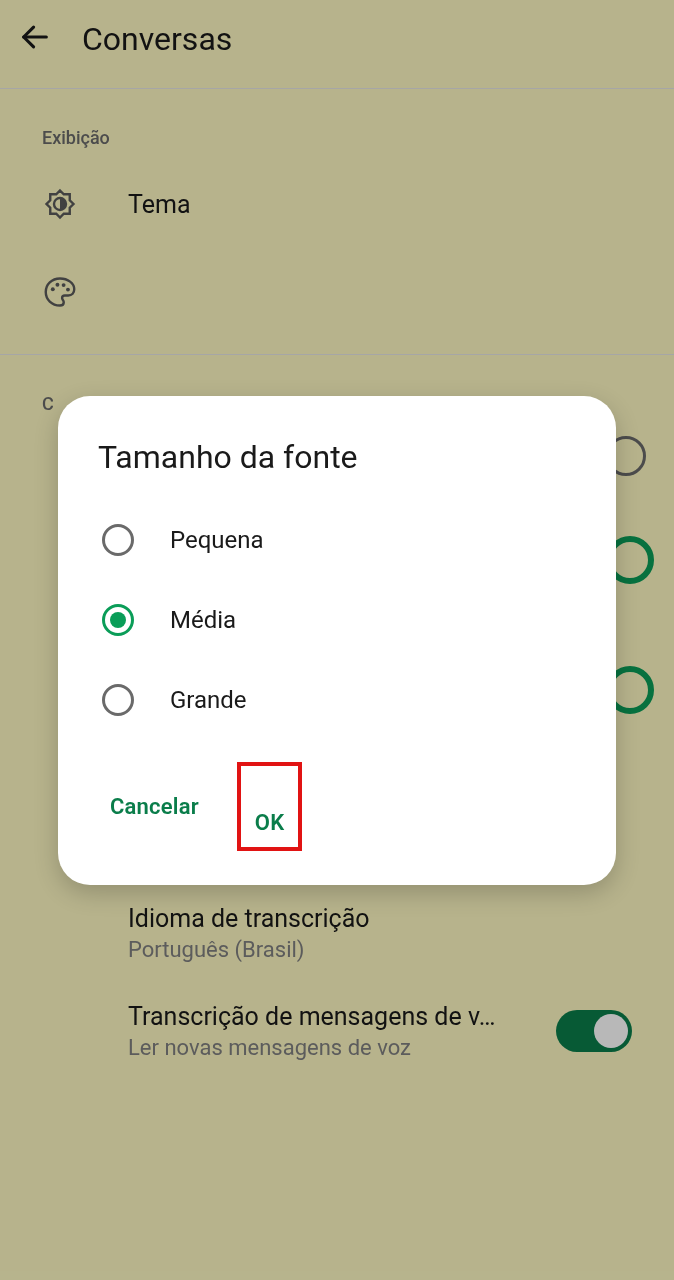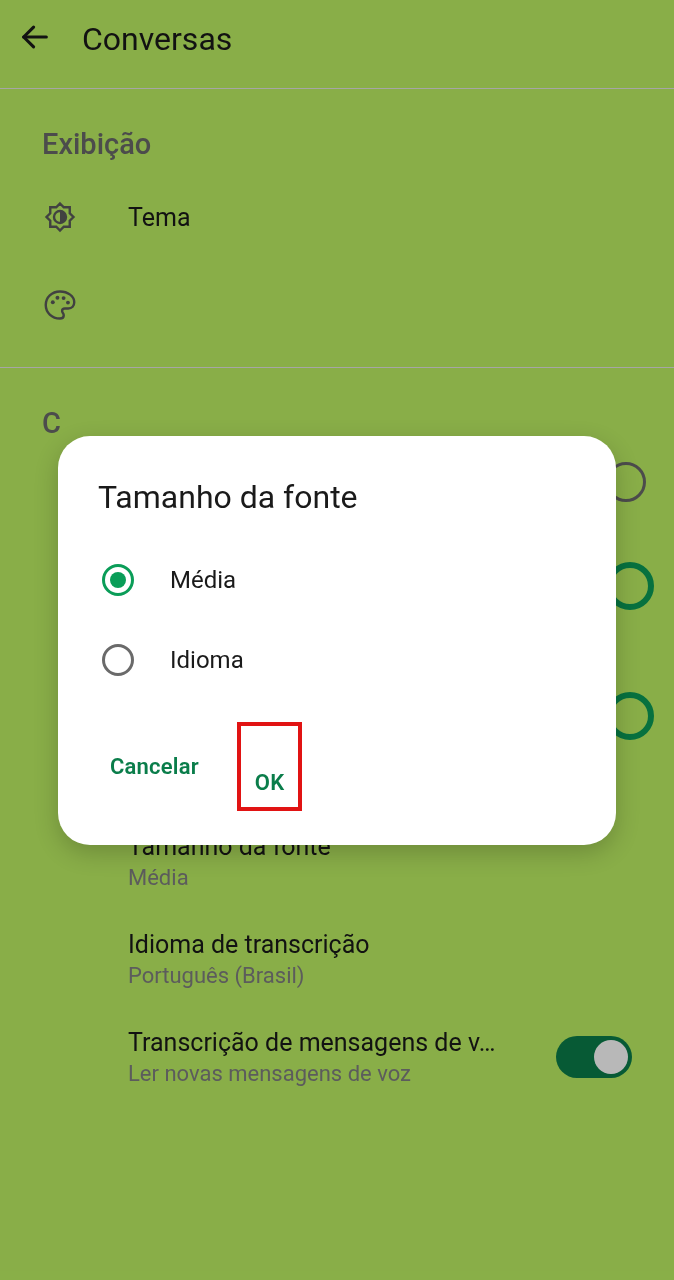--- a/index.html
+++ b/index.html
@@ -12,39 +12,39 @@
     html, body {
       width: 674px;
       height: 1280px;
       background: #ffffff;
       overflow: hidden;
       position: relative;
     }
     .page {
       width: 100%;
       height: 100%;
-      background: #bef264;
+      background: #fef9c3;
     }
     .appbar {
       height: 78px;
       display: flex;
       align-items: center;
       padding: 0 18px;
       gap: 30px;
     }
     .back-icon svg { width: 34px; height: 34px; }
     .appbar-title {
       font-size: 32px;
       font-weight: 400;
       color: #1a1a1a;
     }
     .divider { height: 1px; background: #e6e6e6; width: 100%; }
     .section-header {
       padding: 38px 42px 12px 42px;
-      font-size: 29px;
+      font-size: 18px;
       color: #6a6a6a;
       font-weight: 500;
     }
     .setting-row {
       display: flex;
       align-items: center;
       padding: 20px 42px;
       gap: 36px;
       min-height: 88px;
     }
@@ -266,28 +266,32 @@
         <div class="knob"></div>
       </div>
   </div>
 </div>
 
 <div class="overlay">
   <div class="dialog">
     <div class="dialog-title">Tamanho da fonte</div>
 
     <div class="radio-row">
+      <span class="radio"></span>
+      <span class="radio-label">Pequena</span>
+    </div>
+    <div class="radio-row">
       <span class="radio selected">
           <span class="dot"></span>
         </span>
       <span class="radio-label">Média</span>
     </div>
     <div class="radio-row">
       <span class="radio"></span>
-      <span class="radio-label">Idioma</span>
+      <span class="radio-label">Grande</span>
     </div>
 
     <div class="dialog-actions">
       <button class="dialog-btn">Cancelar</button>
       <span class="ok-highlight">
         <button class="dialog-btn">OK</button>
       </span>
     </div>
   </div>
 </div>

